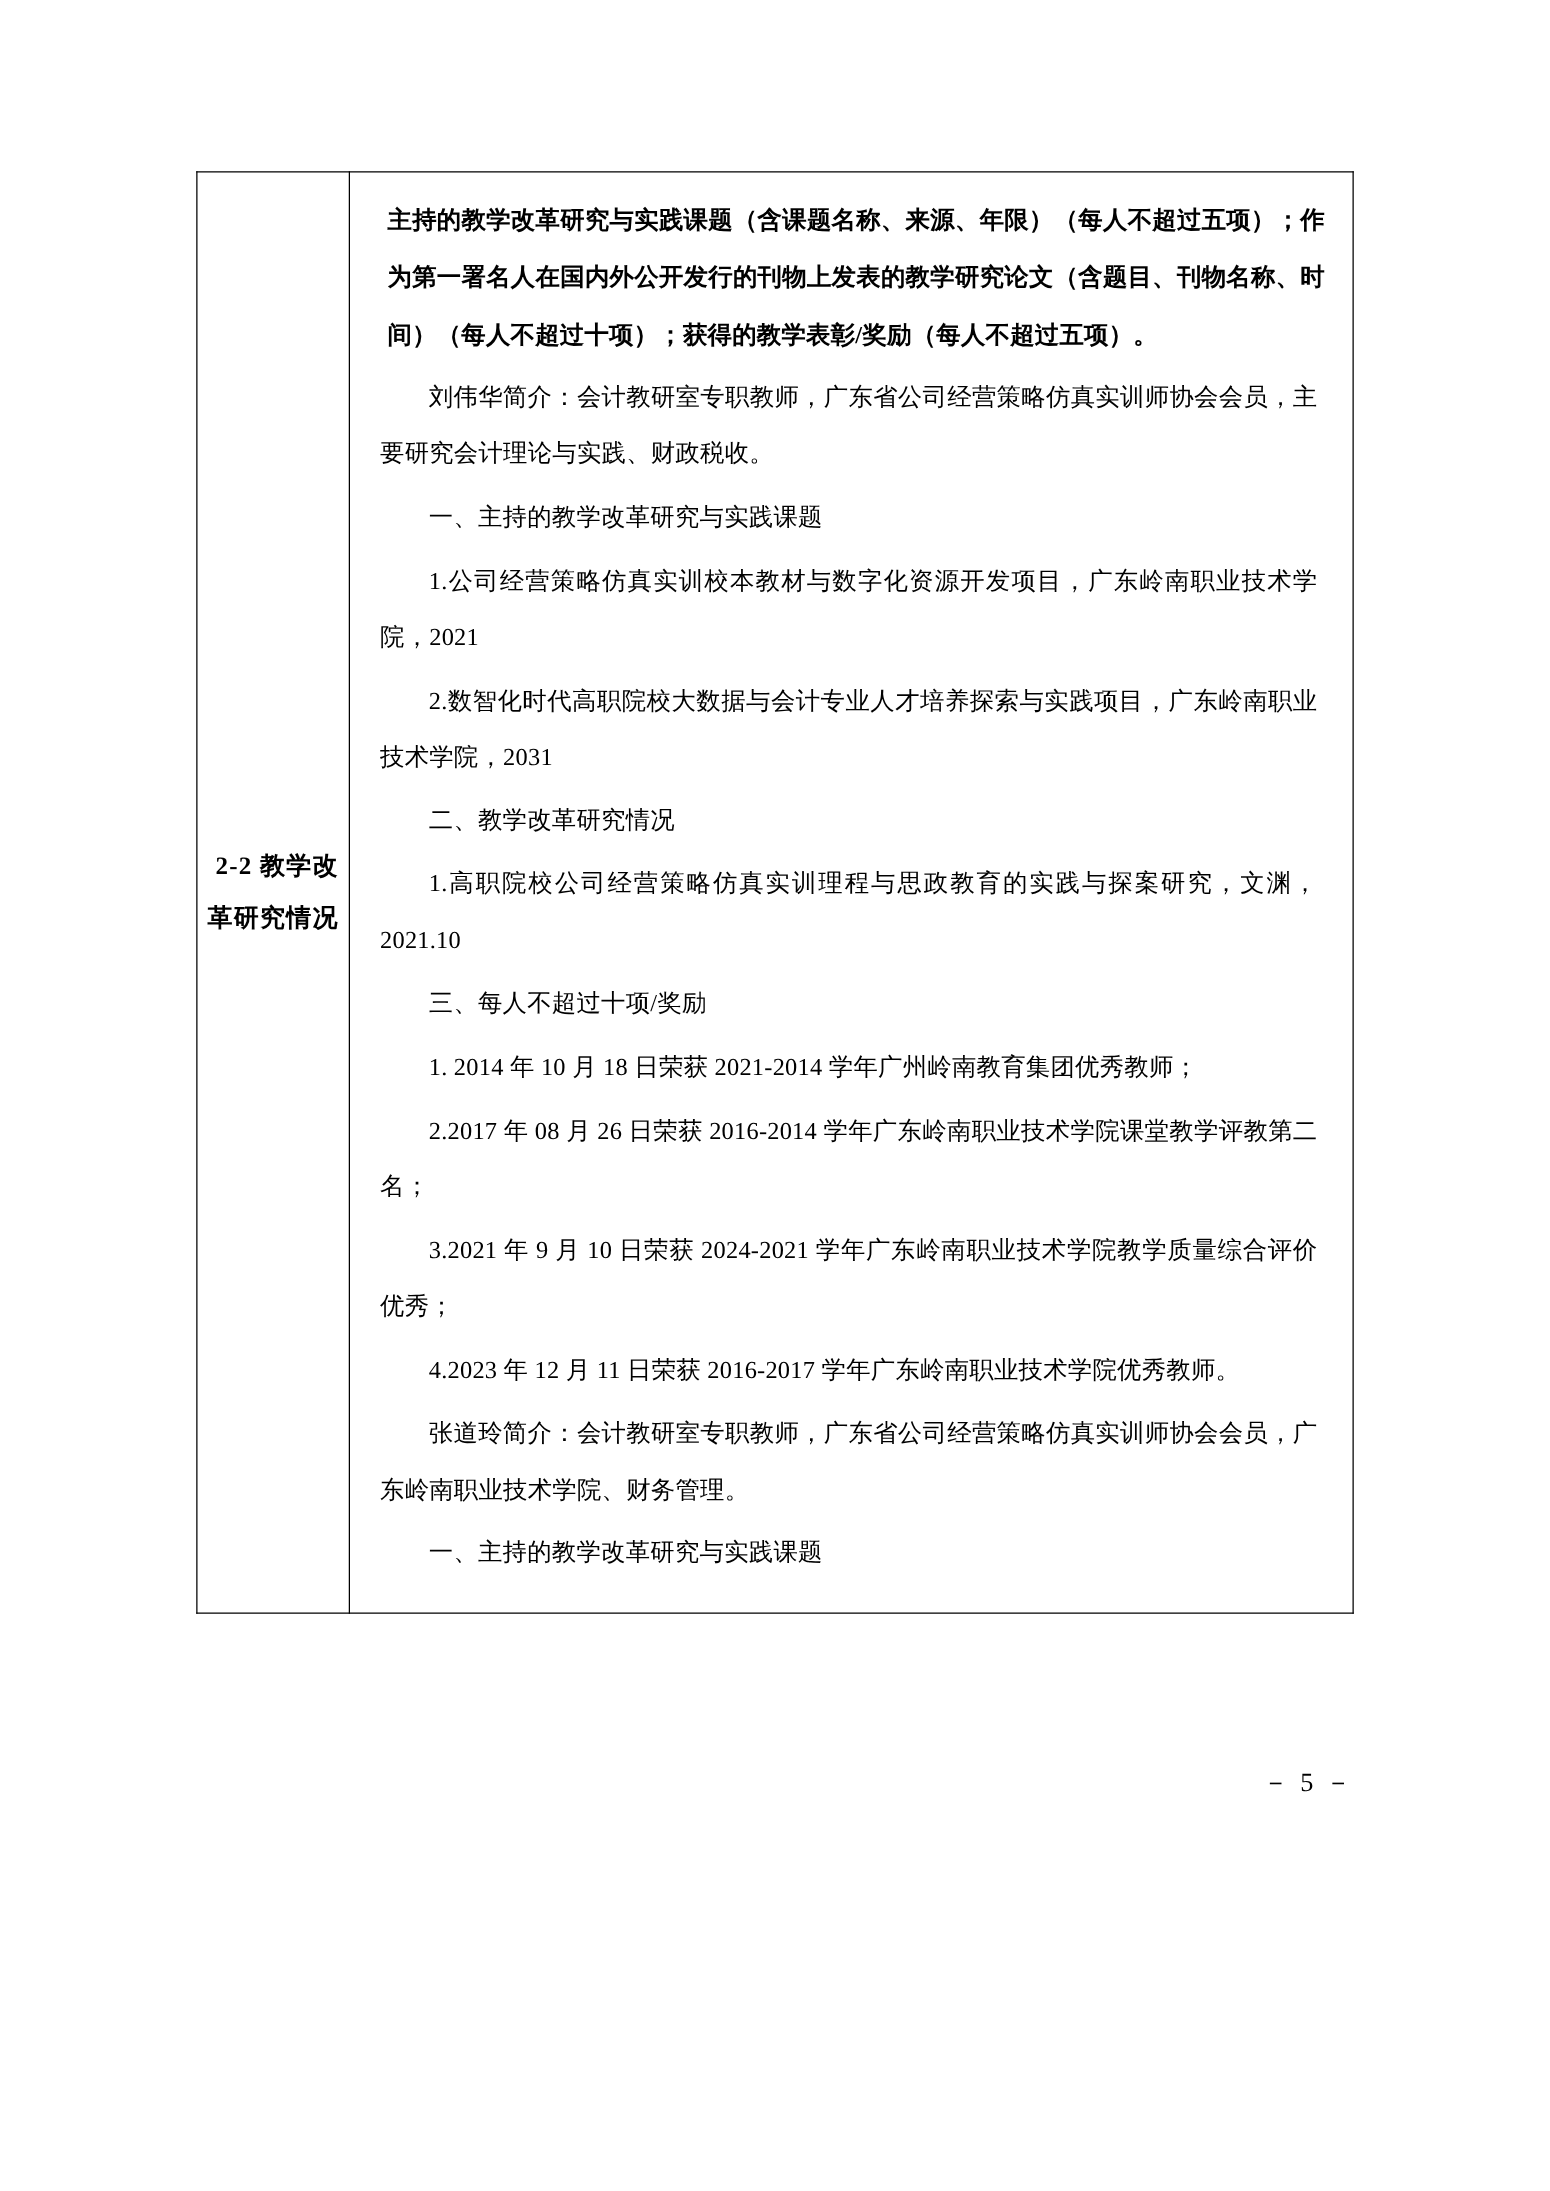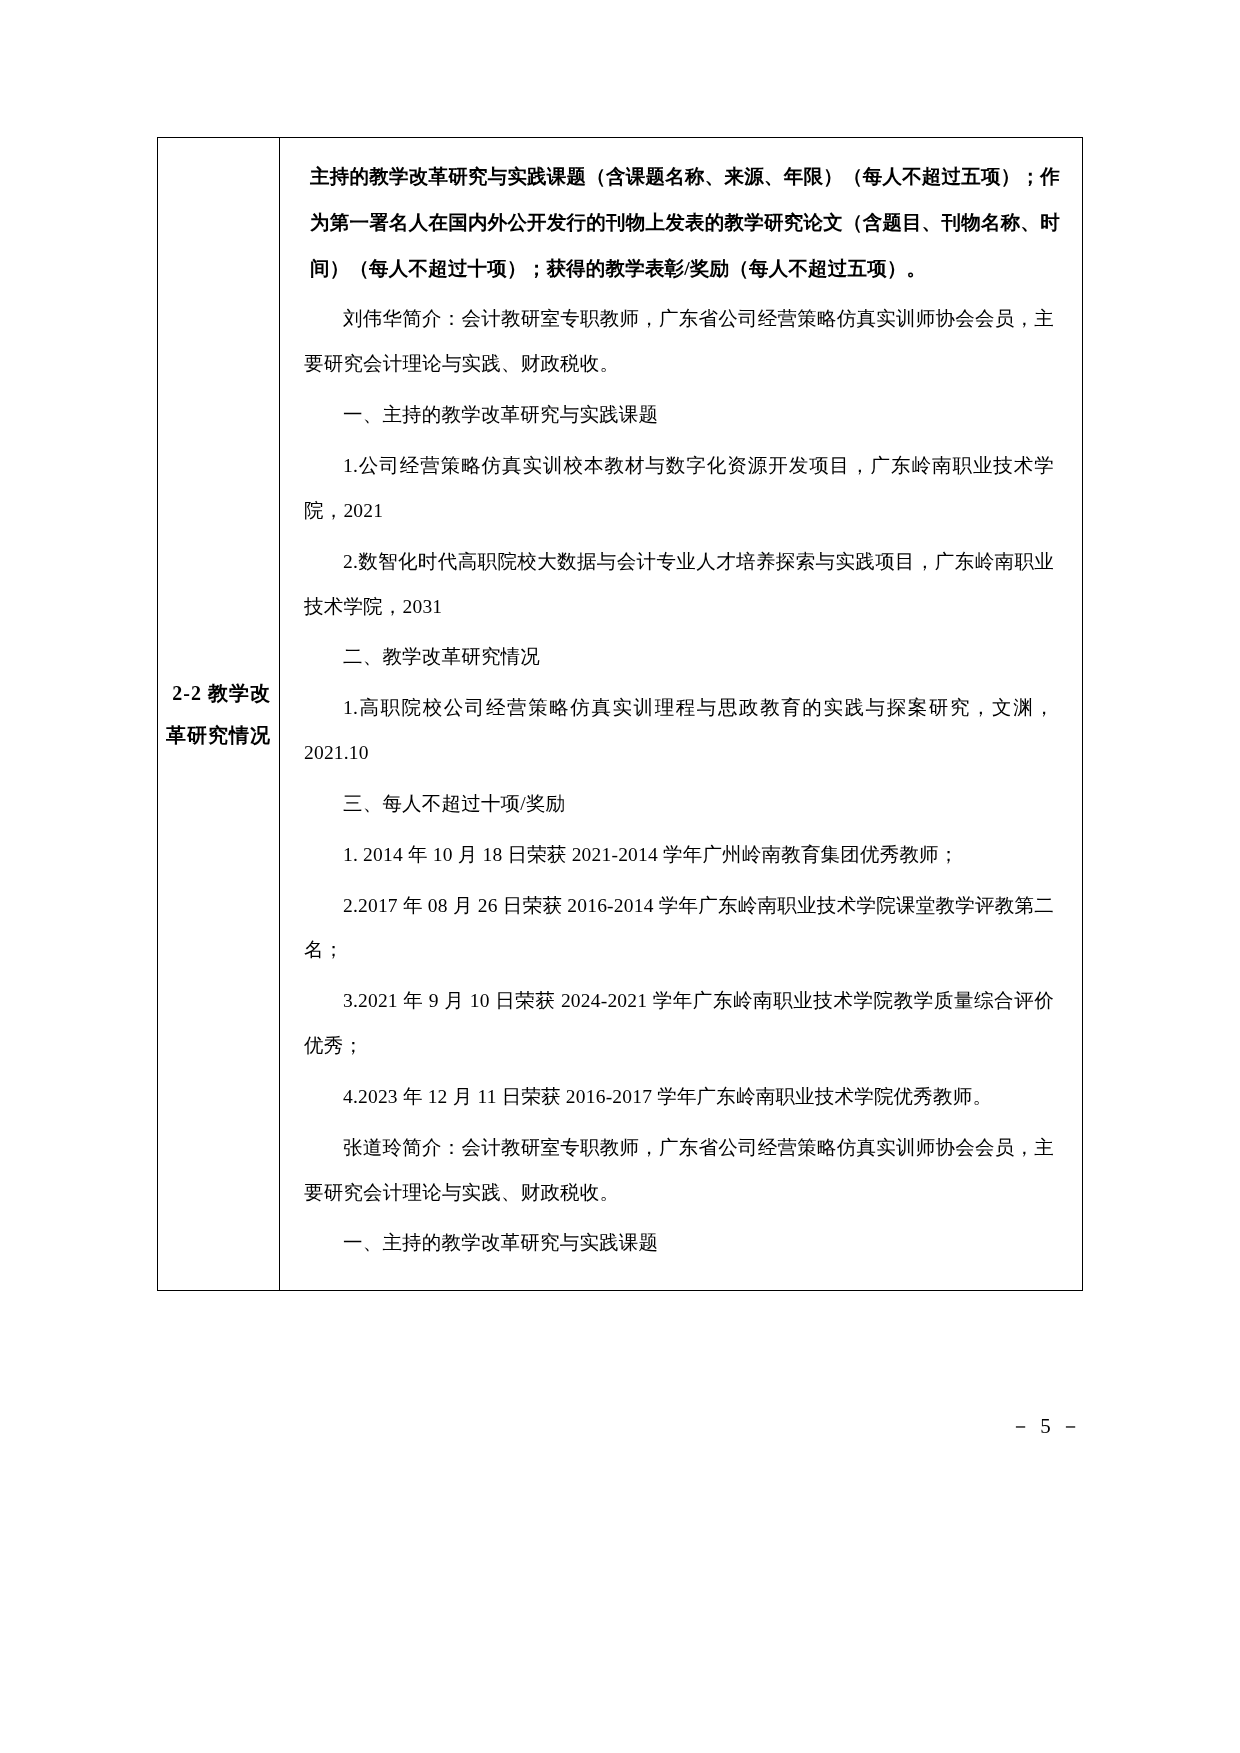--- a/index.html
+++ b/index.html
@@ -90,21 +90,21 @@
           <p class="body-para">一、主持的教学改革研究与实践课题</p>
           <p class="body-para">1.公司经营策略仿真实训校本教材与数字化资源开发项目，广东岭南职业技术学院，2021</p>
           <p class="body-para">2.数智化时代高职院校大数据与会计专业人才培养探索与实践项目，广东岭南职业技术学院，2031</p>
           <p class="body-para">二、教学改革研究情况</p>
           <p class="body-para">1.高职院校公司经营策略仿真实训理程与思政教育的实践与探案研究，文渊，2021.10</p>
           <p class="body-para">三、每人不超过十项/奖励</p>
           <p class="body-para">1. 2014 年 10 月 18 日荣获 2021-2014 学年广州岭南教育集团优秀教师；</p>
           <p class="body-para">2.2017 年 08 月 26 日荣获 2016-2014 学年广东岭南职业技术学院课堂教学评教第二名；</p>
           <p class="body-para">3.2021 年 9 月 10 日荣获 2024-2021 学年广东岭南职业技术学院教学质量综合评价优秀；</p>
           <p class="body-para">4.2023 年 12 月 11 日荣获 2016-2017 学年广东岭南职业技术学院优秀教师。</p>
-          <p class="body-para">张道玲简介：会计教研室专职教师，广东省公司经营策略仿真实训师协会会员，主要研究会计理论与实践、财政税收。</p>
+          <p class="body-para">张道玲简介：会计教研室专职教师，广东省公司经营策略仿真实训师协会会员，广东岭南职业技术学院、财务管理。</p>
           <p class="body-para">一、主持的教学改革研究与实践课题</p>
         </td>
       </tr>
     </tbody>
   </table>
 
   <div class="footer-page">－ 5 －</div>
 
 </div>
 

